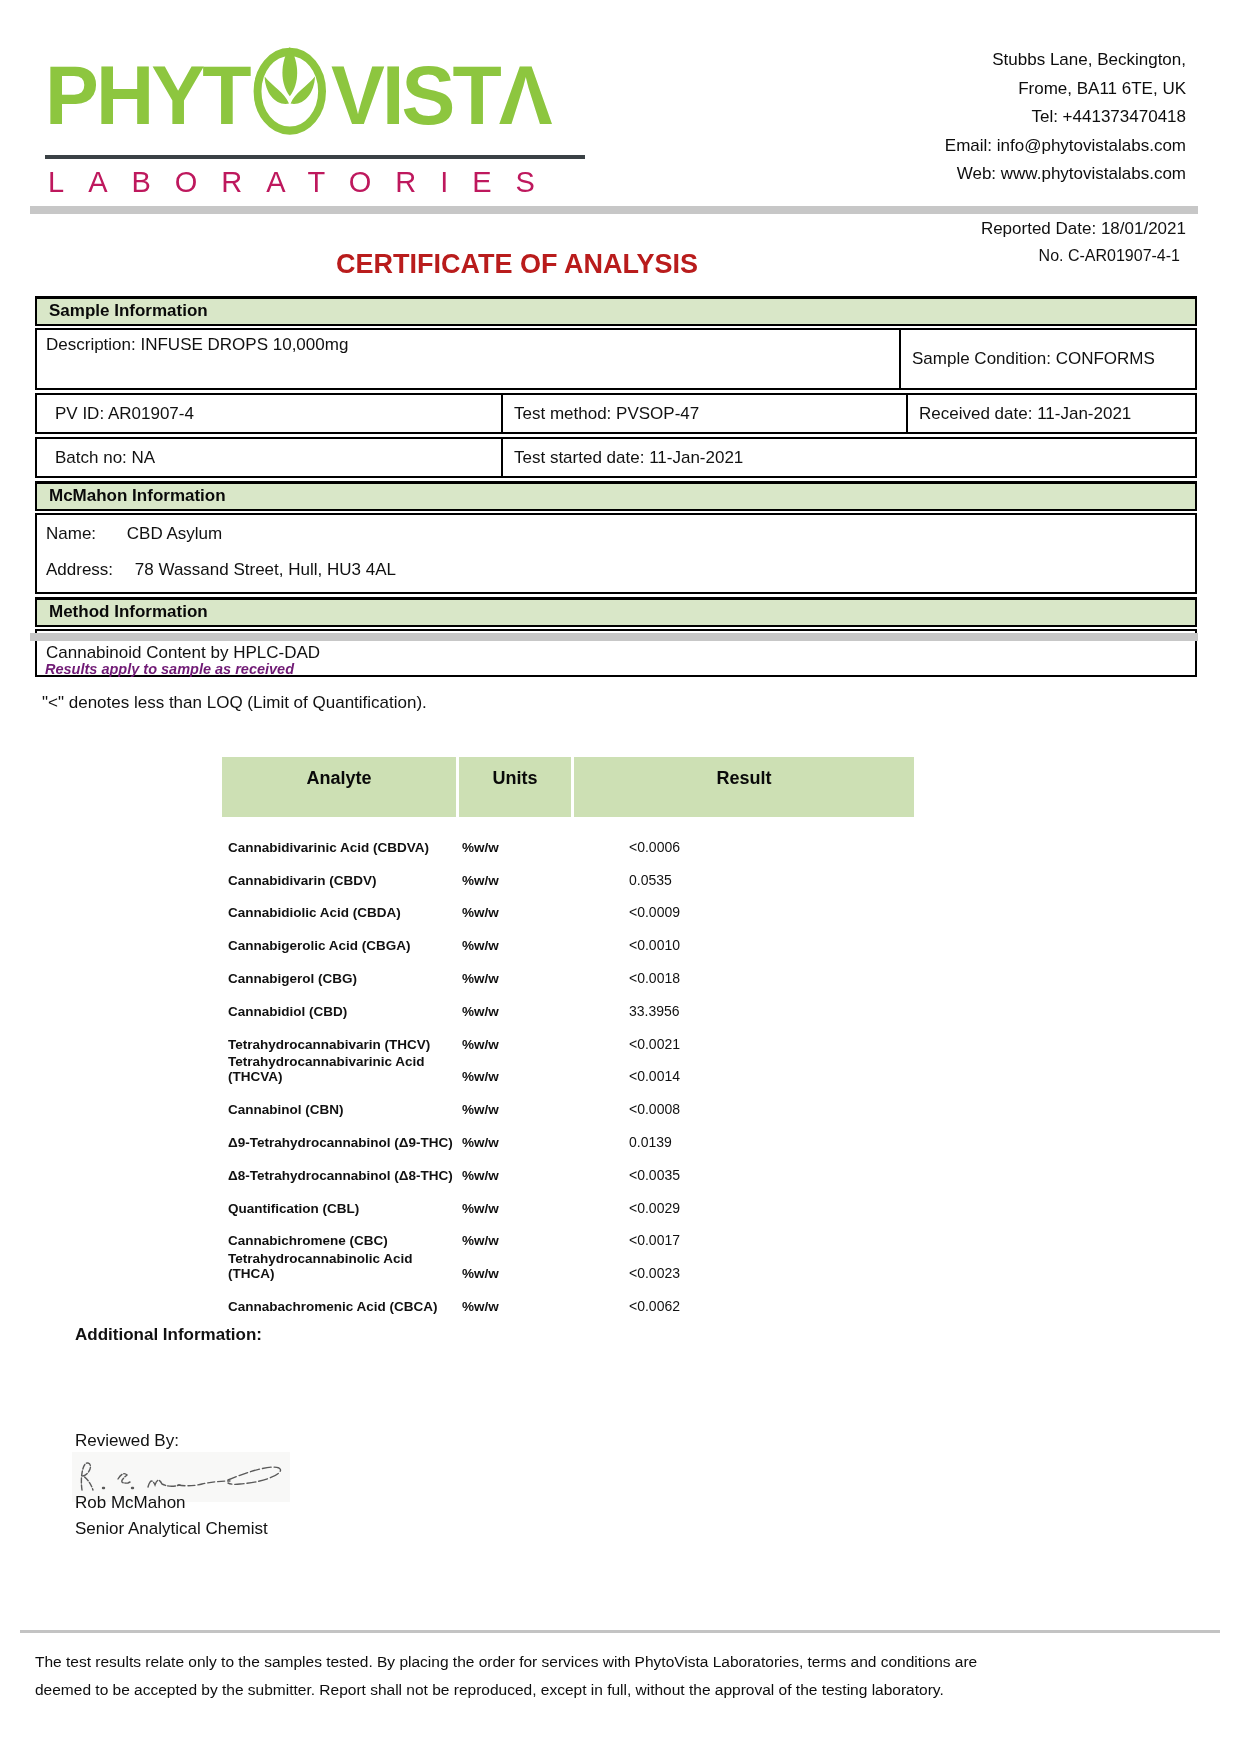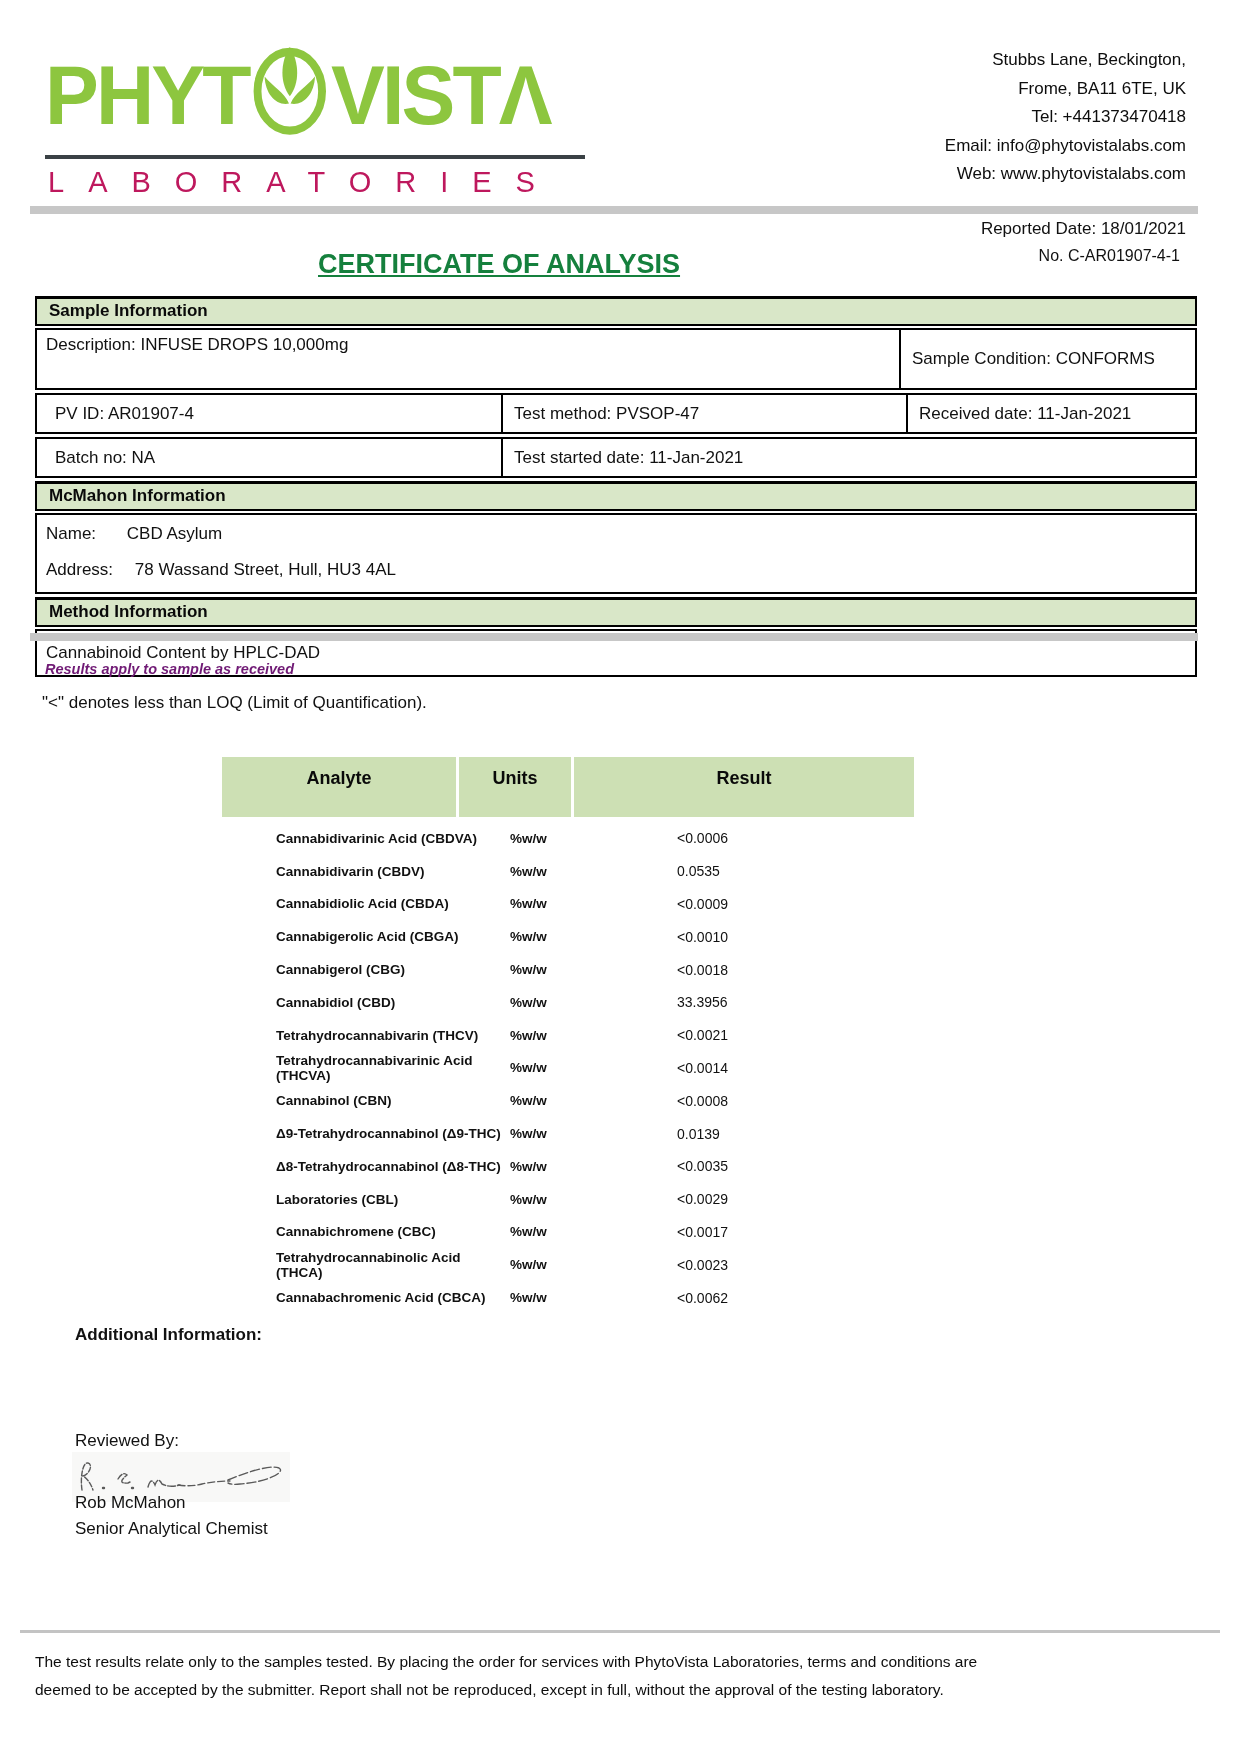--- a/index.html
+++ b/index.html
@@ -12,21 +12,21 @@
   .logo-block{position:absolute;left:45px;top:40px;width:545px;}
   .logo-word{display:flex;align-items:center;color:#8dc63f;font-size:84px;font-weight:bold;letter-spacing:-3px;line-height:1;transform:scaleX(.96);transform-origin:left;}
   .logo-word .leaf{margin:0 2px;}
   .logo-rule{height:4px;background:#3a4145;margin-top:6px;width:540px;}
   .logo-sub{margin-top:7px;font-size:29px;color:#be185d;letter-spacing:24px;white-space:nowrap;padding-left:3px;}
   .contact-block{position:absolute;right:54px;top:46px;text-align:right;font-size:17px;line-height:28.5px;color:#0d0d0d;}
   .gray-bar{position:absolute;left:30px;width:1168px;height:8px;background:#c7c7c7;}
   .bar1{top:206px;} .bar2{top:633px;}
   .reported-date{position:absolute;right:54px;top:219px;font-size:17px;}
   .report-no{position:absolute;right:60px;top:247px;font-size:16px;}
-  .coa-title{position:absolute;left:318px;top:249px;width:398px;text-align:left;font-size:27px;font-weight:bold;color:#15803d;text-decoration:underline;}
+  .coa-title{position:absolute;left:318px;top:249px;width:398px;text-align:center;font-size:27px;font-weight:bold;color:#b91c1c;}
   
   .info-tables{position:absolute;left:35px;top:296px;width:1162px;}
   .sec-bar{background:#d9e7c8;border:2px solid #000;border-top-width:3px;padding:2px 0 3px 12px;font-size:17px;font-weight:bold;color:#0a0a0a;}
   .sec-bar + *{margin-top:2px;}
   .box-row{display:flex;border:2px solid #000;background:#fff;margin-top:3px;}
   .desc-row{height:58px;margin-top:2px;}
   .desc-cell{width:853px;padding:5px 0 0 9px;font-size:17px;}
   .cond-cell{flex:1;border-left:2px solid #000;display:flex;align-items:center;padding-left:11px;font-size:17px;}
   .triple-row{height:37px;}
   .triple-row .c1{width:446px;display:flex;align-items:center;padding-left:18px;font-size:17px;}
@@ -43,21 +43,21 @@
   .note-1{position:absolute;left:45px;top:661px;font-size:14.5px;font-weight:bold;font-style:italic;color:#701a75;}
   .note-2{position:absolute;left:42px;top:693px;font-size:17px;}
   
   .results-table{position:absolute;left:222px;top:757px;width:692px;}
   .rt-head{display:flex;}
   .rt-head .h{background:#cde0b4;height:60px;box-sizing:border-box;padding-top:11px;text-align:center;font-size:18px;font-weight:bold;color:#0a0a0a;}
   .rt-head .h1{width:234px;margin-right:3px;}
   .rt-head .h2{width:112px;margin-right:3px;}
   .rt-head .h3{width:340px;}
   .rt-body{margin-top:5px;}
-  .rt-row{display:flex;height:32.8px;align-items:center;margin-left:48px;}
+  .rt-row{display:flex;height:32.8px;align-items:flex-end;}
   .rt-row .c-analyte{width:237px;box-sizing:border-box;padding-left:6px;font-size:13.5px;font-weight:bold;}
   .rt-row .c-units{width:115px;box-sizing:border-box;padding-left:3px;font-size:13.5px;font-weight:bold;}
   .rt-row .c-result{flex:1;box-sizing:border-box;padding-left:55px;font-size:14px;}
   
   .additional-info{position:absolute;left:75px;top:1325px;font-size:17px;font-weight:bold;}
   .reviewed-by{position:absolute;left:75px;top:1431px;font-size:17px;}
   .signature{position:absolute;left:72px;top:1452px;background:#f8f8f7;}
   .signer-name{position:absolute;left:75px;top:1493px;font-size:17px;}
   .signer-role{position:absolute;left:75px;top:1519px;font-size:17px;}
   .footer-rule{position:absolute;left:20px;top:1630px;width:1200px;height:3px;background:#c3c3c3;}
@@ -194,21 +194,21 @@
           <div class="c-analyte">Δ9-Tetrahydrocannabinol (Δ9-THC)</div>
           <div class="c-units">%w/w</div>
           <div class="c-result">0.0139</div>
         </div>
         <div class="rt-row">
           <div class="c-analyte">Δ8-Tetrahydrocannabinol (Δ8-THC)</div>
           <div class="c-units">%w/w</div>
           <div class="c-result">&lt;0.0035</div>
         </div>
         <div class="rt-row">
-          <div class="c-analyte">Laboratories (CBL)</div>
+          <div class="c-analyte">Quantification (CBL)</div>
           <div class="c-units">%w/w</div>
           <div class="c-result">&lt;0.0029</div>
         </div>
         <div class="rt-row">
           <div class="c-analyte">Cannabichromene (CBC)</div>
           <div class="c-units">%w/w</div>
           <div class="c-result">&lt;0.0017</div>
         </div>
         <div class="rt-row">
           <div class="c-analyte">Tetrahydrocannabinolic Acid (THCA)</div>

